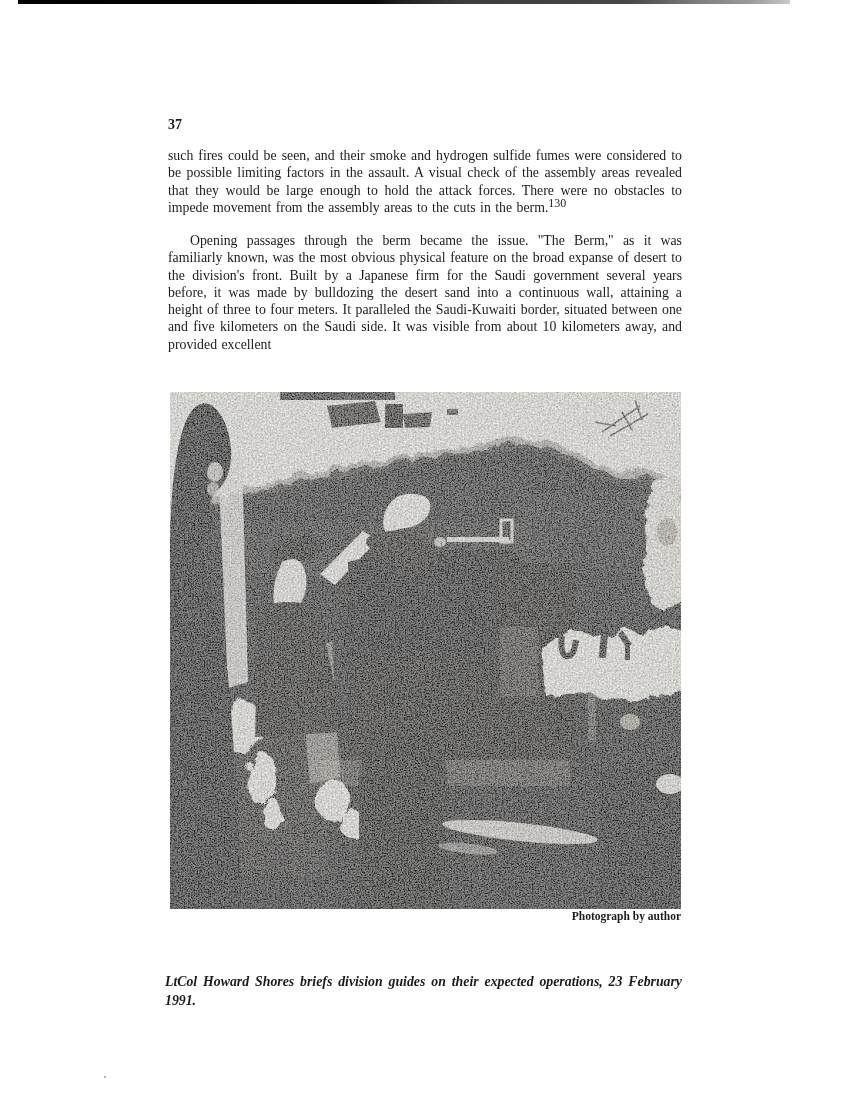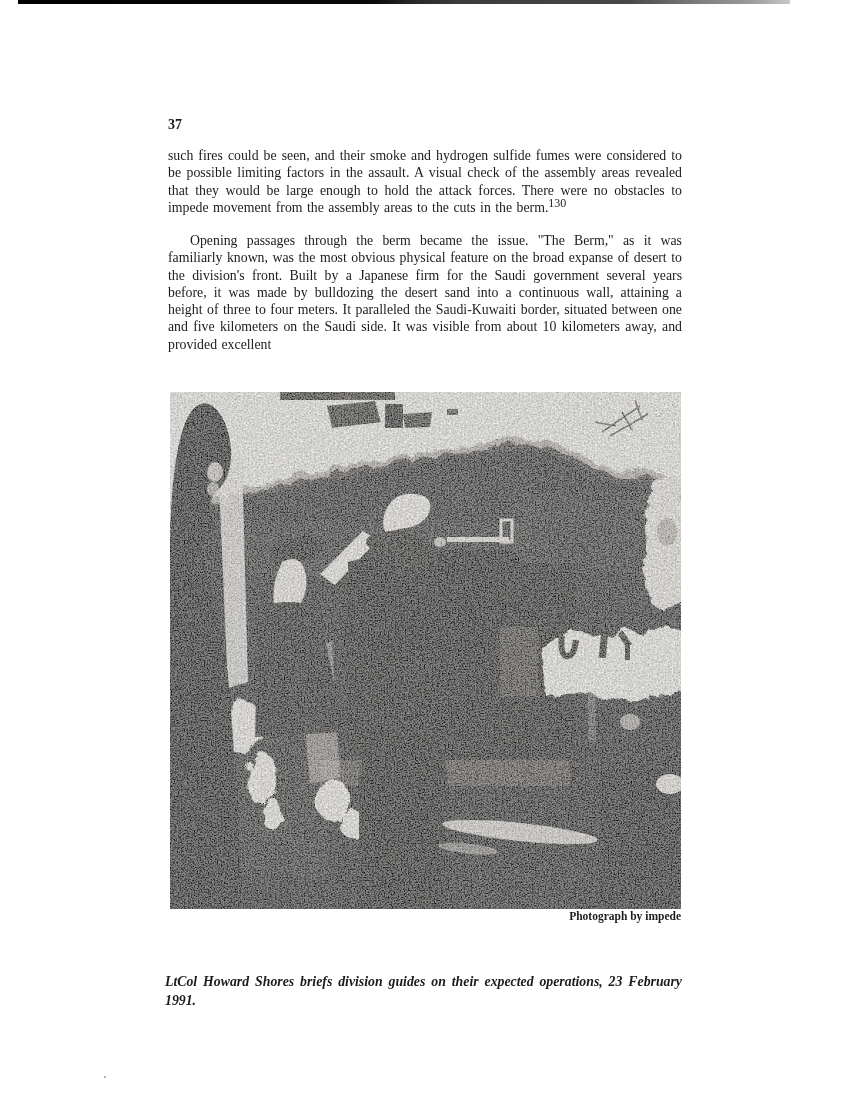--- a/index.html
+++ b/index.html
@@ -169,19 +169,19 @@
         <ellipse cx="270" cy="150" rx="6" ry="5" fill="#e7e3db" opacity="0.8"></ellipse>
         <rect x="277" y="145" width="62" height="5" fill="#e7e3db"></rect>
         <rect x="331" y="128" width="11" height="22" fill="none" stroke="#e7e3db" stroke-width="3"></rect>
       </g>
 
       <rect width="511" height="517" filter="url(#grainDark)" opacity="0.32"></rect>
       <rect width="511" height="517" filter="url(#grainLight)" opacity="0.5"></rect>
     </svg>
   </figure>
 
-  <div class="photo-credit">Photograph by impede</div>
+  <div class="photo-credit">Photograph by author</div>
 
   <div class="photo-caption">LtCol Howard Shores briefs division guides on their expected operations, 23 February 1991.</div>
 
   <div class="speck"></div>
 
 </div>
 
 </body></html>

